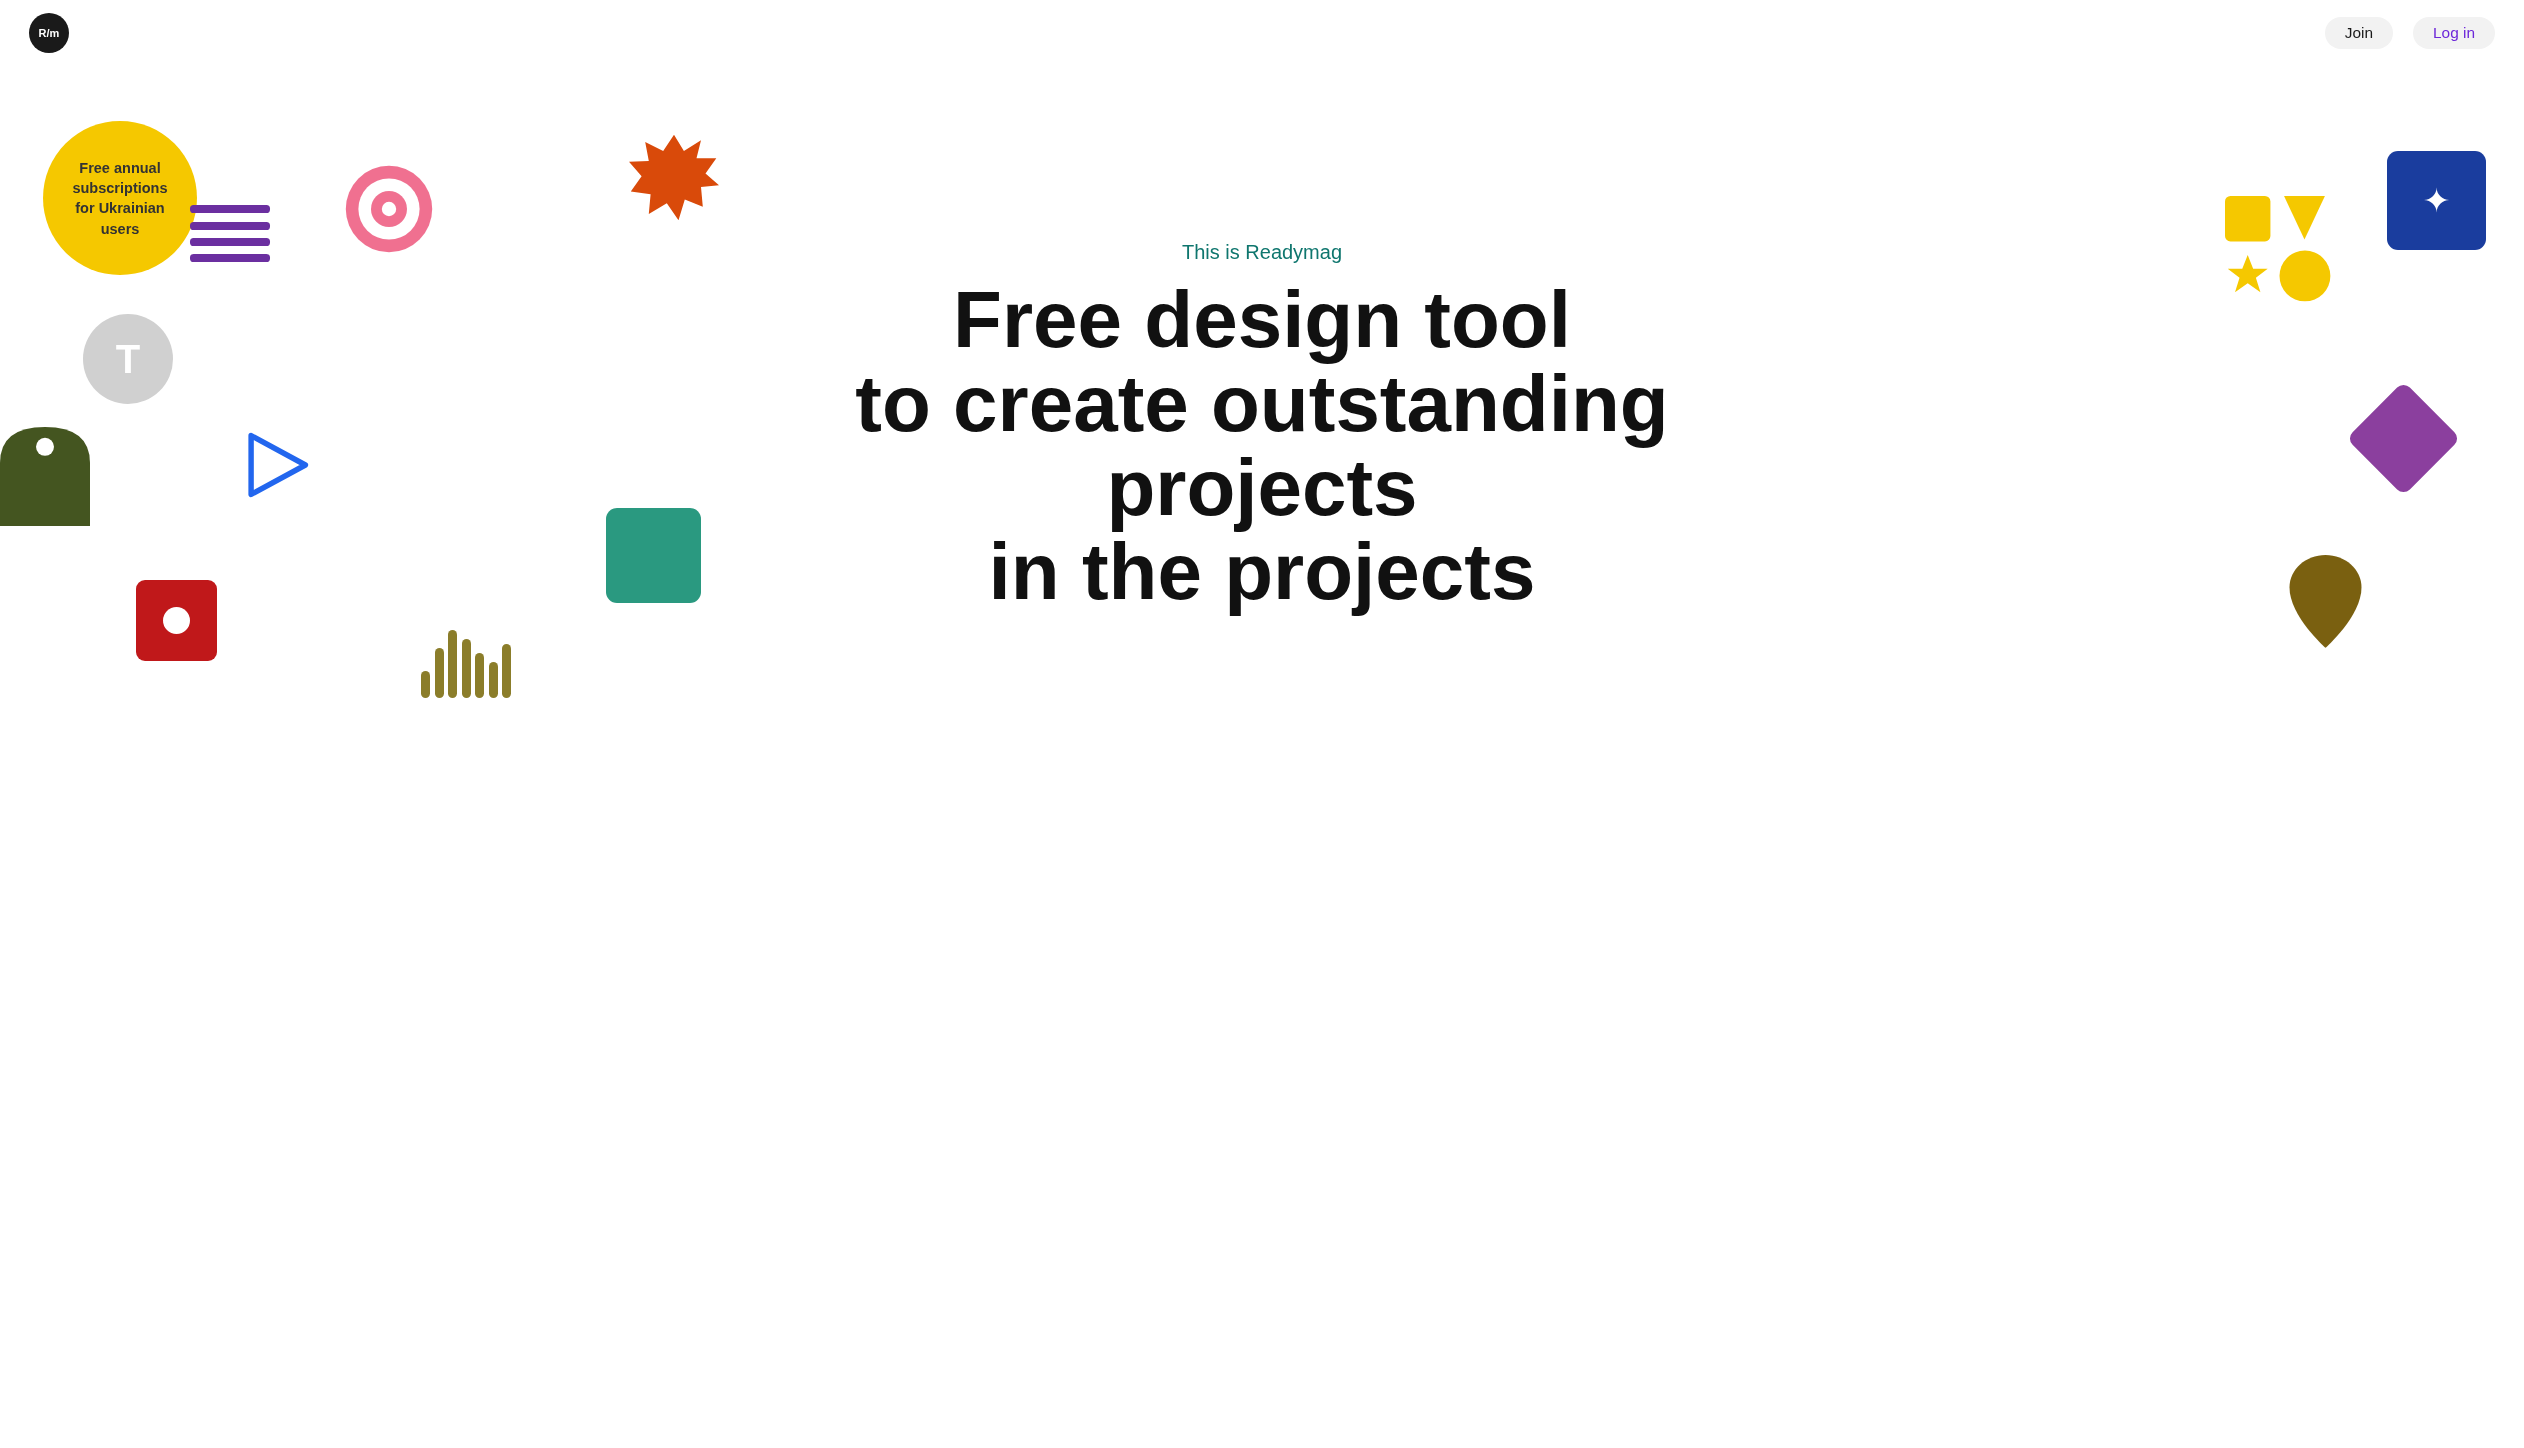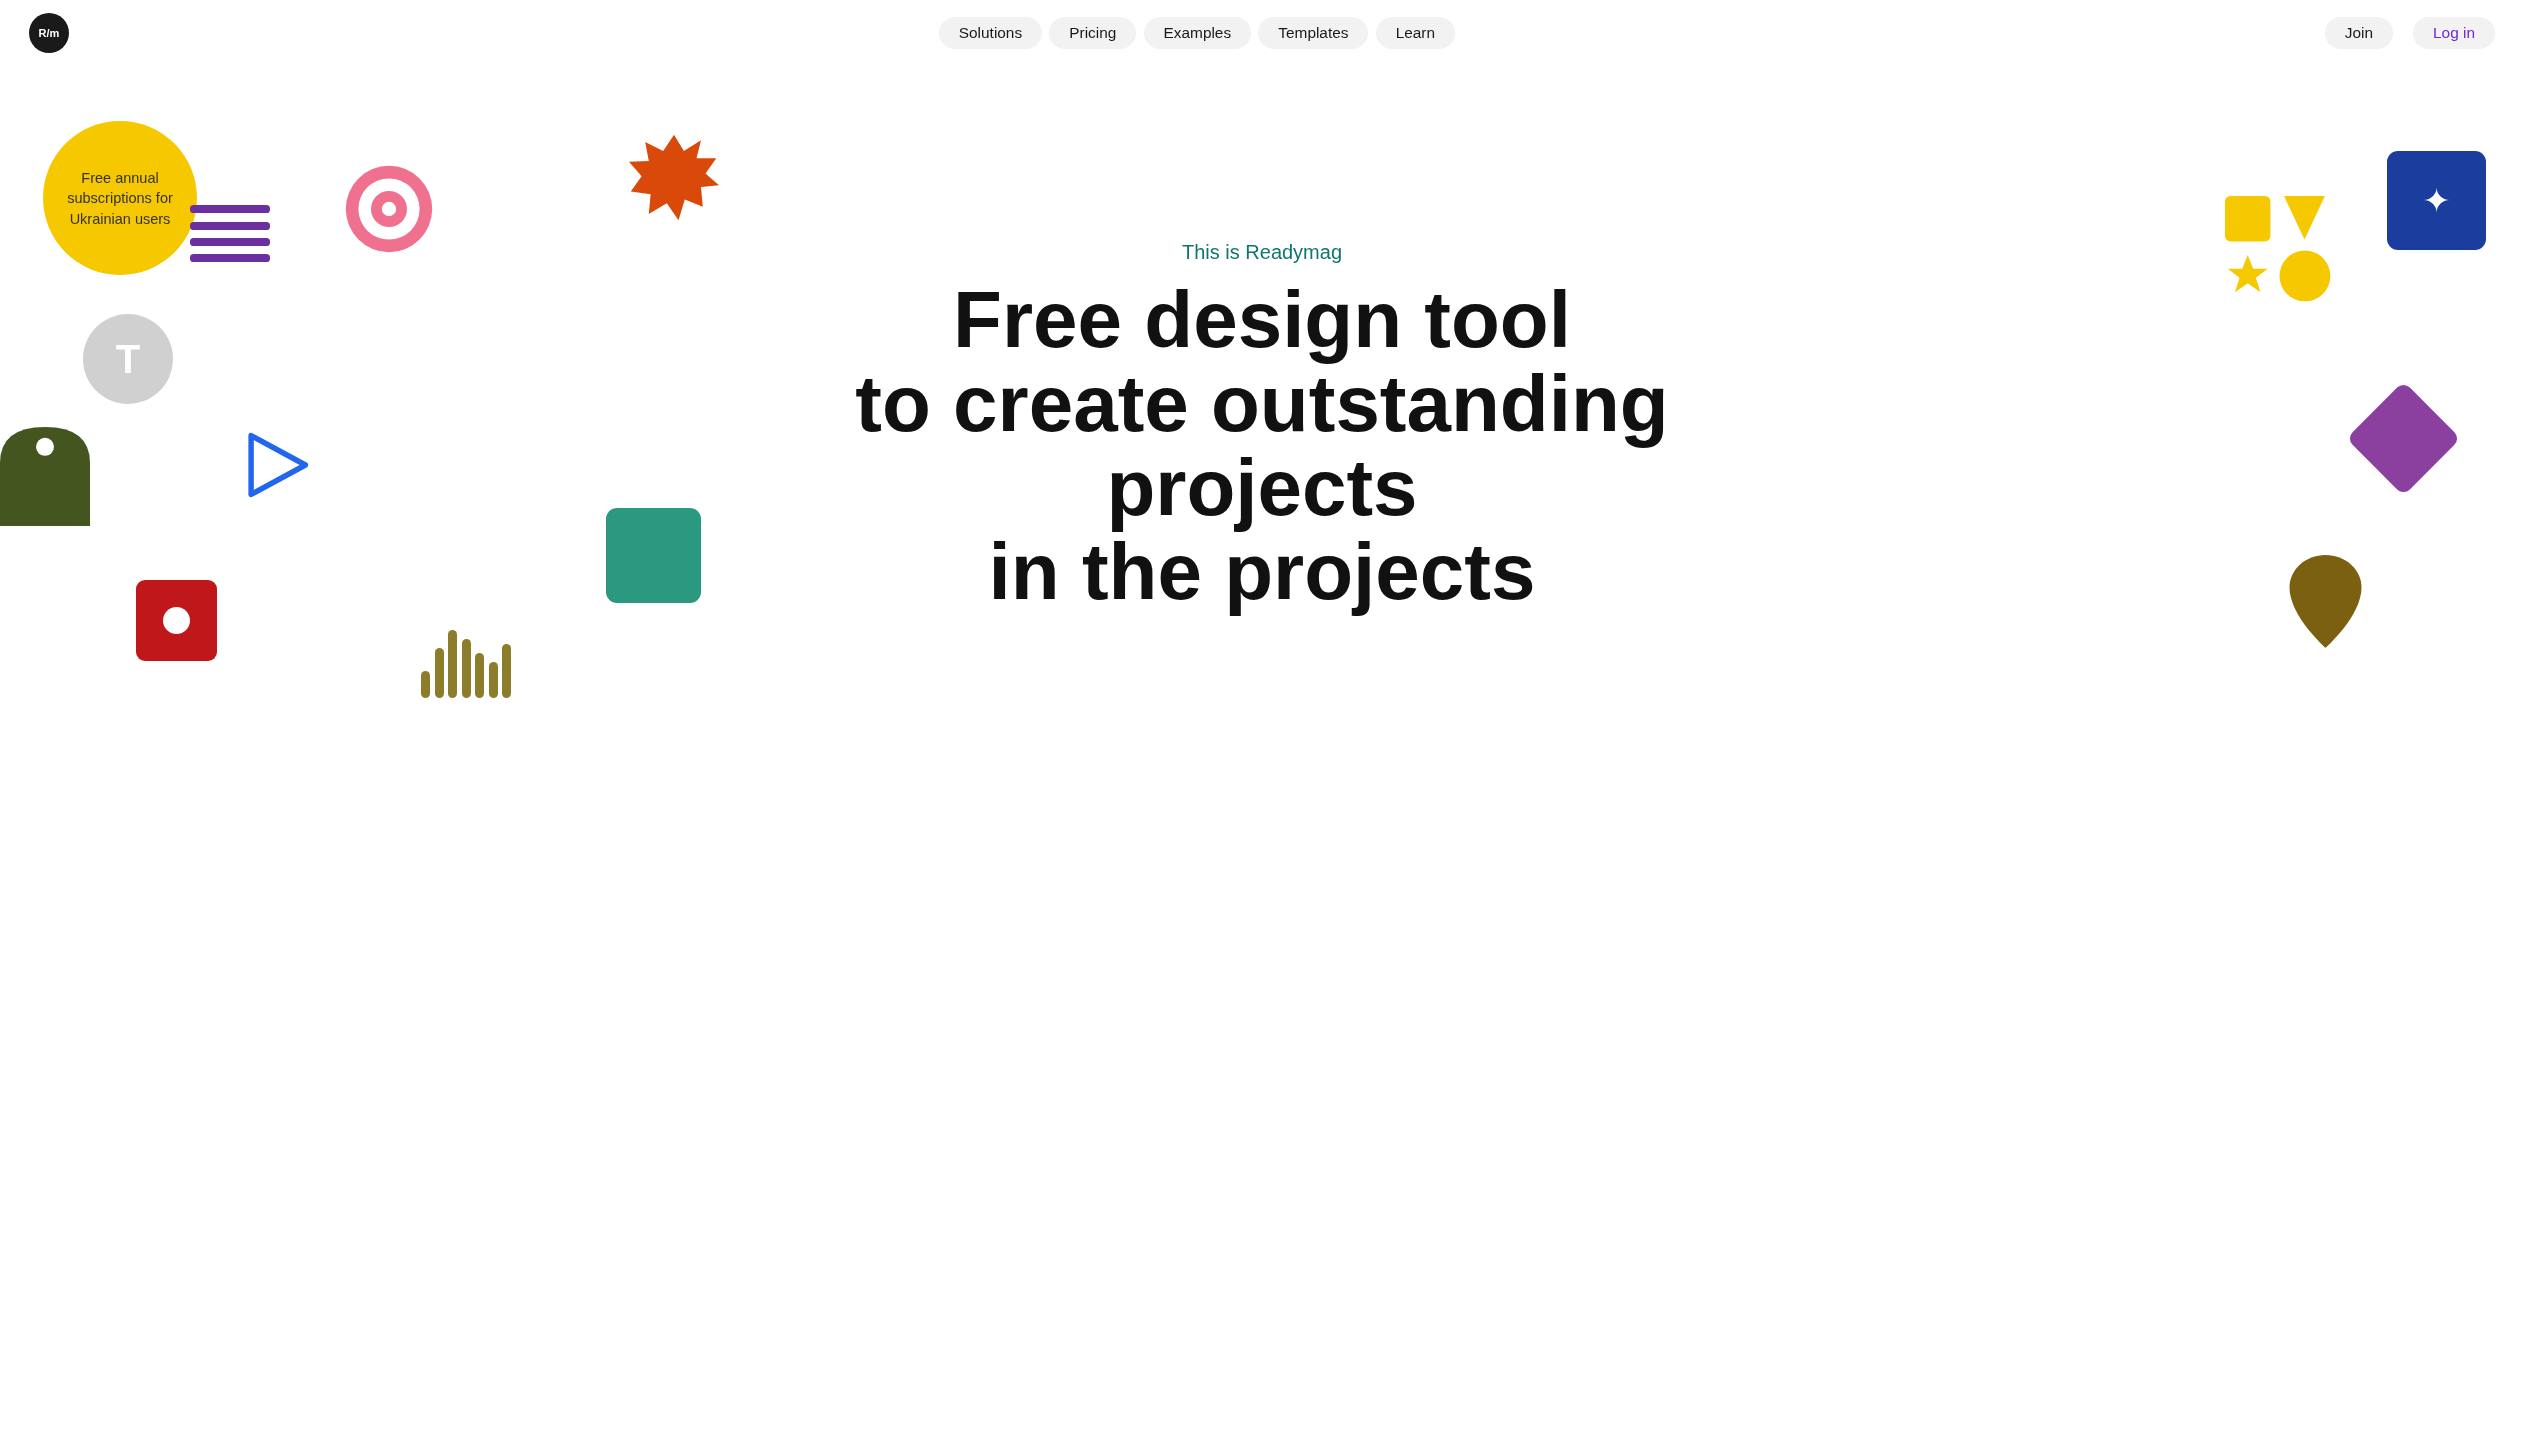--- a/index.html
+++ b/index.html
@@ -114,21 +114,21 @@
     .ukraine-badge {
       width: 154px;
       height: 154px;
       background: #f5c800;
       border-radius: 50%;
       display: flex;
       align-items: center;
       justify-content: center;
       text-align: center;
       font-size: 14.5px;
-      font-weight: 400;
+      font-weight: 700;
       color: #333;
       line-height: 1.4;
       padding: 18px;
       cursor: pointer;
       top: 56px;
       left: 43px;
     }
 
     
     .purple-lines {
@@ -271,27 +271,20 @@
       background: #8b7d2a;
       border-radius: 4.5px;
     }
   </style>
 </head>
 <body>
 
 <nav>
   <div class="logo">R/m</div>
 
-  <div class="nav-links">
-    <button class="nav-link">Solutions</button>
-    <button class="nav-link">Pricing</button>
-    <button class="nav-link">Examples</button>
-    <button class="nav-link">Templates</button>
-    <button class="nav-link">Learn</button>
-  </div>
 
   <div class="nav-actions">
     <button class="btn-join">Join</button>
     <button class="btn-login">Log in</button>
   </div>
 </nav>
 
 <section class="hero">
 
   <div class="deco ukraine-badge">Free annual subscriptions for Ukrainian users</div>

